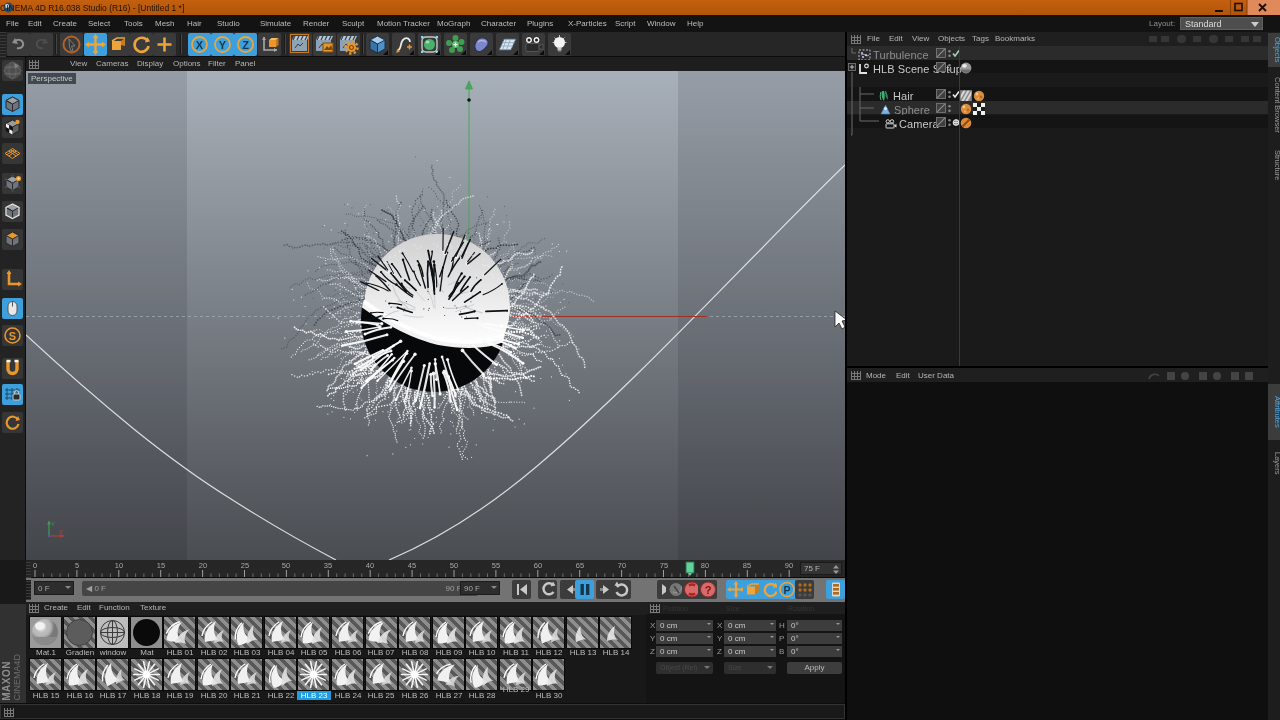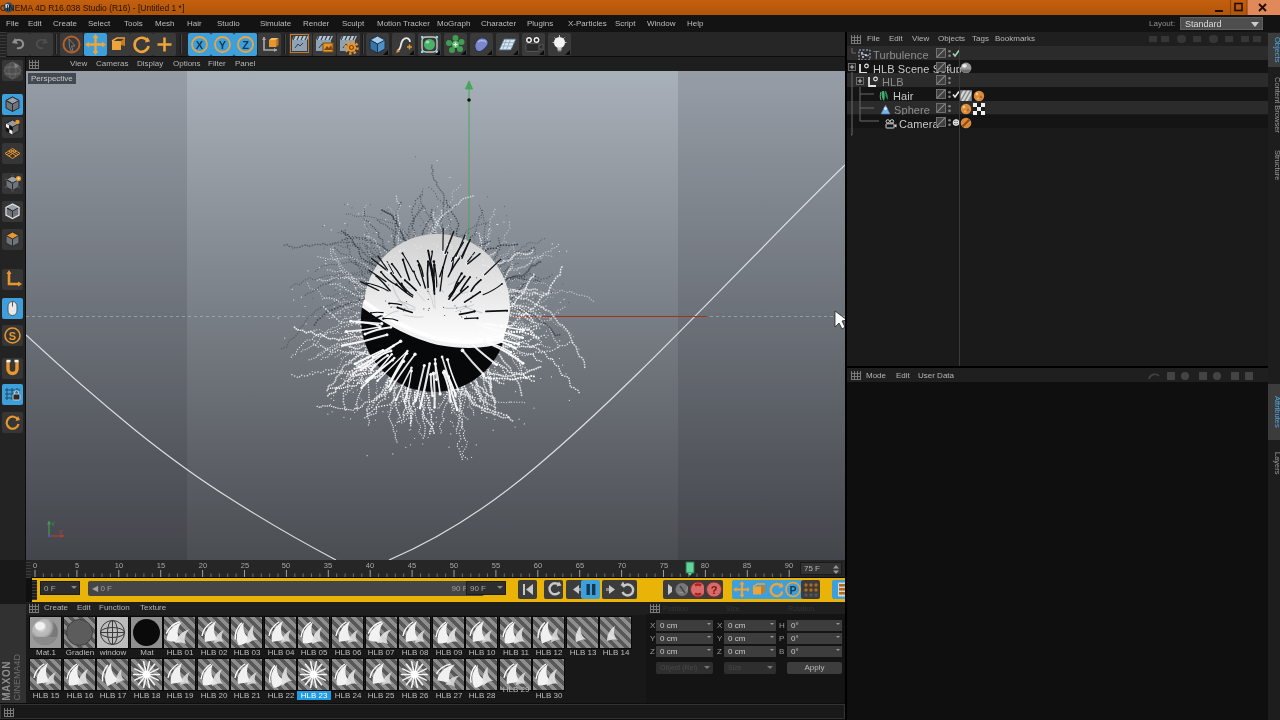--- a/index.html
+++ b/index.html
@@ -26,21 +26,21 @@
 #vpmenu{left:26px;top:57px;width:819px;height:14px;background:#1e1e1e;color:#b5b5b5;font-size:8px}
 #vpmenu .mi{position:absolute;top:2px}
 #vp{left:26px;top:71px;width:819px;height:489px;background:linear-gradient(#a8b0b9,#4a4d52);overflow:hidden}
 #vp .shadeL{position:absolute;left:0;top:0;width:161px;height:489px;background:rgba(8,12,20,0.11)}
 #vp .shadeR{position:absolute;left:652px;top:0;width:167px;height:489px;background:rgba(8,12,20,0.11)}
 #persp{left:28px;top:73px;background:rgba(40,46,52,.75);color:#c8c8c8;font-size:8px;padding:1px 3px}
 
 #ruler{left:26px;top:560px;width:819px;height:18px;background:#262626;border-bottom:1px solid #0a0a0a}
 .rn{position:absolute;top:1px;width:16px;text-align:center;font-size:7.5px;color:#a8a8a8}
 #f75{position:absolute;left:774px;top:2px;width:42px;height:13px;background:#333;border:1px solid #1a1a1a;color:#b5b5b5;font-size:8px;padding:1px 3px}
-#transport{left:32px;top:578px;width:819px;height:24px;background:#eab308}
+#transport{left:26px;top:578px;width:819px;height:24px;background:#737373}
 .spin{position:absolute;height:14px;background:#2d2d2d;border:1px solid #1c1c1c;color:#a8a8a8;font-size:8px;padding:2px 3px}
 .spin:after{content:"";position:absolute;right:2px;top:4px;border:3px solid transparent;border-top-color:#888}
 #range{position:absolute;left:56px;top:3px;width:396px;height:15px;background:#454545;border-radius:2px;color:#9f9f9f;font-size:8px}
 .pbtn{position:absolute;top:2px;width:19px;height:19px;background:#3c3c3c;border-radius:2px}
 .pbtn.blue{background:#3da0dc}
 .pbtn svg{position:absolute;left:0;top:0}
 
 #matmenu{left:26px;top:602px;width:620px;height:13px;background:#1f1f1f;color:#b5b5b5;font-size:8px}
 #matmenu .mi{position:absolute;top:1px}
 #matpanel{left:26px;top:615px;width:620px;height:88px;background:#181818}
@@ -1570,37 +1570,20 @@
           <path d="M1.2 8.8 L8.8 1.2" stroke="#8e8e8e" stroke-width="1.1"></path>
           <circle cx="13.5" cy="3.2" r="1.3" fill="#868686"></circle>
           <circle cx="13.5" cy="7.8" r="1.3" fill="#868686"></circle>
         </svg>
         <span class="abs" style="left:113px;top:0.5px"><svg width="12" height="12" viewBox="0 0 12 12">
             <circle cx="6" cy="6" r="5.4" fill="#9a9a9a"></circle>
             <ellipse cx="4.4" cy="3.8" rx="2.4" ry="1.9" fill="#e8e8e8"></ellipse>
             <path d="M1 7.5 a5.4 5.4 0 0 0 10 0z" fill="#6f6f6f"></path>
           </svg></span>
       </div>
-      <div class="omrow" style="top:27.4px;background:#2b2b2b">
-        <svg class="abs" style="left:9px;top:3.5px" width="8" height="8" viewBox="0 0 8 8">
-          <rect x="0.5" y="0.5" width="7" height="7" fill="#232323" stroke="#7e7e7e" stroke-width="0.8"></rect>
-          <path d="M1.8 4h4.4M4 1.8v4.4" stroke="#c4c4c4" stroke-width="1"></path>
-        </svg>
-        <span class="abs" style="left:20px;top:1px"><svg width="13" height="12" viewBox="0 0 13 12">
-            <path d="M2 1v9h7" stroke="#e2e2e2" stroke-width="1.8" fill="none"></path>
-            <circle cx="8.5" cy="3" r="1.8" fill="none" stroke="#e2e2e2" stroke-width="1.2"></circle>
-          </svg></span>
-        <span class="abs omtxt" style="left:35px;color:#8e8e8e">HLB</span>
-        <svg class="abs" style="left:89px;top:2px" width="24" height="11" viewBox="0 0 24 11">
-          <rect x="0.5" y="0.5" width="9" height="9" fill="#3f3f3f" stroke="#757575" stroke-width="0.9"></rect>
-          <path d="M1.2 8.8 L8.8 1.2" stroke="#8e8e8e" stroke-width="1.1"></path>
-          <circle cx="13.5" cy="3.2" r="1.3" fill="#868686"></circle>
-          <circle cx="13.5" cy="7.8" r="1.3" fill="#868686"></circle>
-        </svg>
-      </div>
       <div class="omrow" style="top:41.1px;background:#141414">
         <span class="abs" style="left:31px;top:1px"><svg width="13" height="12" viewBox="0 0 13 12">
             <path d="M4 1 C3 5 4 9 6 11 C7 8 7 4 6 1 Z" fill="#3fae72"></path>
             <path d="M7 1 C7 5 8 8 10 10 C10 6 9 3 8 1 Z" fill="#2e8e5a"></path>
             <path d="M3 2 C2 5 2 8 3 10" stroke="#57c98b" fill="none"></path>
           </svg></span>
         <span class="abs omtxt" style="left:46px;color:#c9c9c9">Hair</span>
         <svg class="abs" style="left:89px;top:2px" width="24" height="11" viewBox="0 0 24 11">
           <rect x="0.5" y="0.5" width="9" height="9" fill="#3f3f3f" stroke="#757575" stroke-width="0.9"></rect>
           <path d="M1.2 8.8 L8.8 1.2" stroke="#8e8e8e" stroke-width="1.1"></path>

